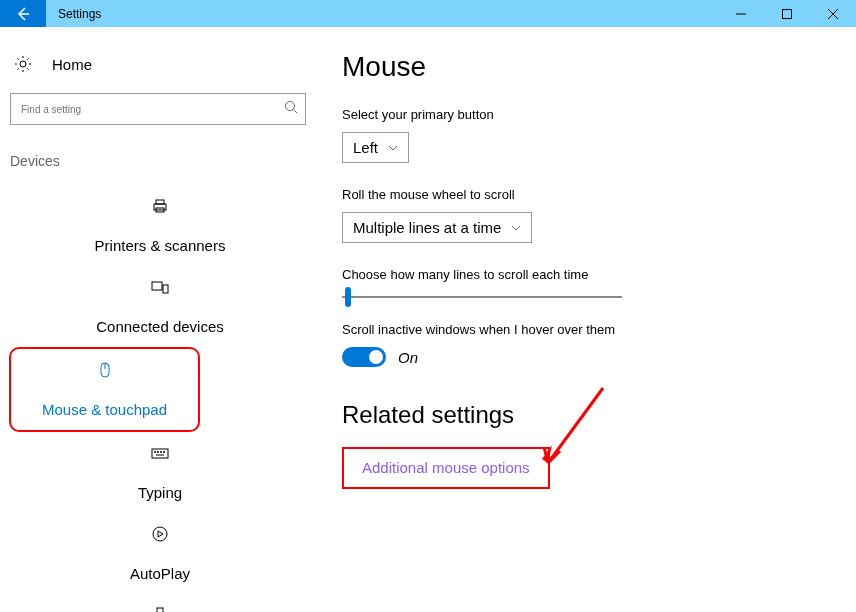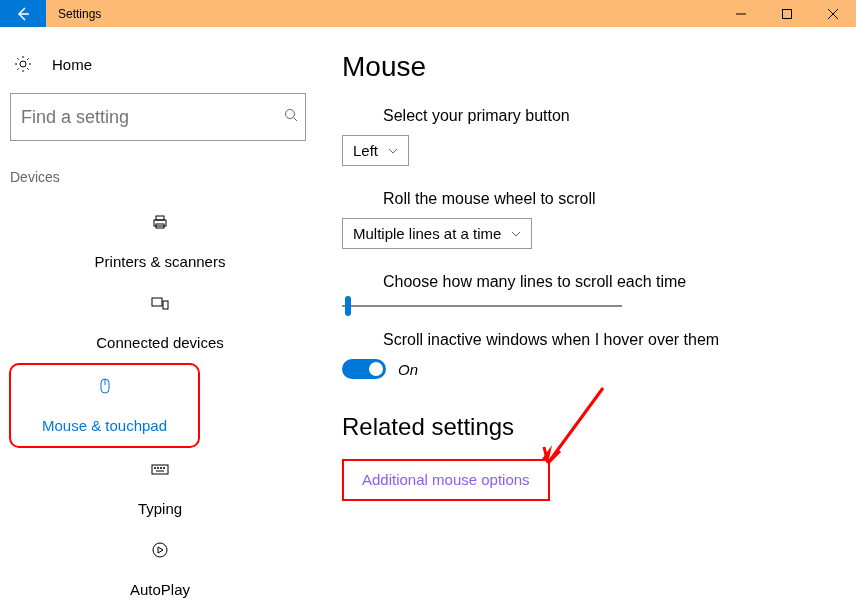--- a/index.html
+++ b/index.html
@@ -1,50 +1,50 @@
 <!DOCTYPE html>
 <html><head>
 <meta charset="utf-8">
 <style>
 * { margin: 0; padding: 0; box-sizing: border-box; font-family: "Segoe UI", Arial, sans-serif; }
 body { width: 856px; height: 612px; background: #fff; overflow: hidden; position: relative; }
 
-.titlebar { height: 27px; display: flex; align-items: stretch; background: #fdba74; }
+.titlebar { height: 27px; display: flex; align-items: stretch; background: #7dd3fc; }
 .back-btn { width: 46px; background: #0078d7; display: flex; align-items: center; justify-content: center; }
 .back-btn svg { width: 16px; height: 16px; }
 .title-text { padding-left: 12px; font-size: 12px; color: #000; display: flex; align-items: center; flex: 1; }
 .win-controls { display: flex; }
 .win-btn { width: 46px; display: flex; align-items: center; justify-content: center; }
 .win-btn svg { width: 10px; height: 10px; }
 
 .content { display: flex; height: calc(100% - 27px); }
 
 .sidebar { width: 310px; padding: 24px 0 0 10px; }
 .home-row { display: flex; align-items: center; gap: 20px; padding: 4px 0 20px 4px; }
 .home-row .icon { width: 18px; height: 18px; }
 .home-row span { font-size: 15px; }
 
 .search-wrap { position: relative; width: 296px; margin-bottom: 20px; }
-.search-input { width: 100%; height: 48px; border: 1px solid #999; padding: 0 32px 0 10px; font-size: 18px; color: #666; background: #fff; }
+.search-input { width: 100%; height: 32px; border: 1px solid #999; padding: 0 32px 0 10px; font-size: 10px; color: #666; background: #fff; }
 .search-icon { position: absolute; right: 8px; top: 50%; transform: translateY(-50%); }
 .search-icon svg { width: 14px; height: 14px; stroke: #666; }
 
 .section-label { font-size: 14px; color: #666; padding: 8px 0 16px 0; }
 
 .nav-item { display: flex; align-items: center; gap: 22px; padding: 12px 4px; cursor: default; flex-direction: column; }
 .nav-item .icon { width: 18px; height: 18px; flex-shrink: 0; display: flex; align-items: center; justify-content: center; }
 .nav-item span { font-size: 15px; }
 .nav-item.selected { color: #0078d7; border-radius: 10px; }
 
 .highlight-red { border: 2.5px solid #ff0000; margin-left: -1px; margin-right: 110px; }
 
 .main { flex: 1; padding: 24px 30px 0 32px; }
 .page-title { font-size: 28px; font-weight: 400; margin-bottom: 24px; }
 .setting-group { margin-bottom: 24px; }
-.setting-label { font-size: 16px; margin-bottom: 10px; margin-left: 41px; }
+.setting-label { font-size: 13px; margin-bottom: 10px; }
 .dropdown { display: inline-flex; align-items: center; border: 1px solid #999; padding: 6px 10px; font-size: 15px; gap: 10px; min-width: 60px; }
 .dropdown.wide { min-width: 180px; }
 .chevron { width: 10px; height: 10px; }
 
 .slider-wrap { width: 280px; margin-top: 14px; position: relative; }
 .slider-track { height: 2px; background: #888; }
 .slider-thumb { position: absolute; top: -9px; left: 3px; width: 6px; height: 20px; border-radius: 3px; background: #0078d7; }
 
 .toggle-row { display: flex; align-items: center; gap: 12px; margin-top: 10px; font-style: italic; }
 .toggle { width: 44px; height: 20px; border-radius: 10px; background: #0078d7; position: relative; }

